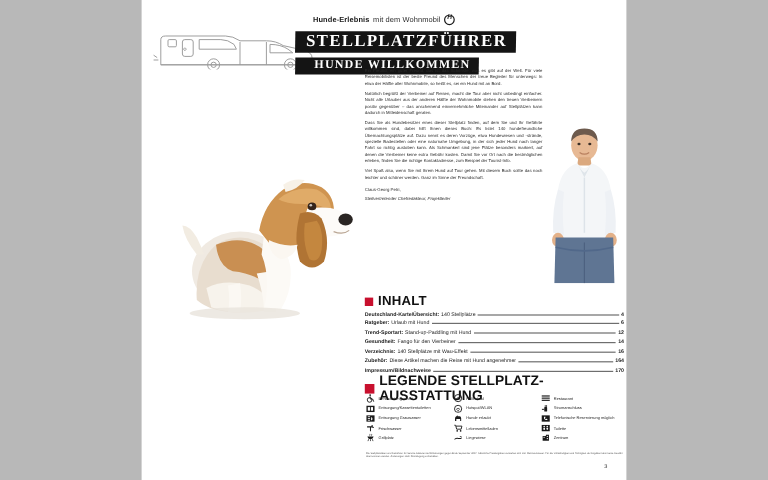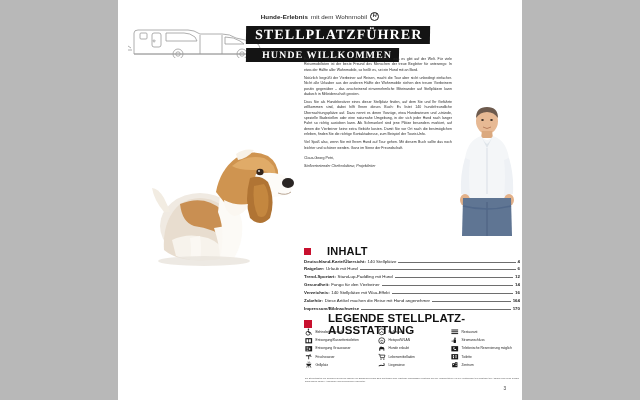--- a/index.html
+++ b/index.html
@@ -74,21 +74,21 @@
     overflow: hidden;
   }
   .personphoto {
     position: absolute; left: 336px; top: 104px;
     width: 66px; height: 132px;
     overflow: hidden;
   }
 
   
   .sec-head {
-    display: flex; align-items: center; gap: 16px;
+    display: flex; align-items: center; gap: 4px;
   }
   .sq { width: 8px; height: 8px; background: #c8102e; flex: 0 0 auto; }
   .sq-sm { width: 7px; height: 7px; background: #c8102e; flex: 0 0 auto; }
   .sec-title {
     font-size: 11px; font-weight: bold; letter-spacing: .2px; color: #111;
   }
   .sec-title-lg {
     font-size: 11.5px; font-weight: bold; letter-spacing: .1px; color: #111;
   }
 

